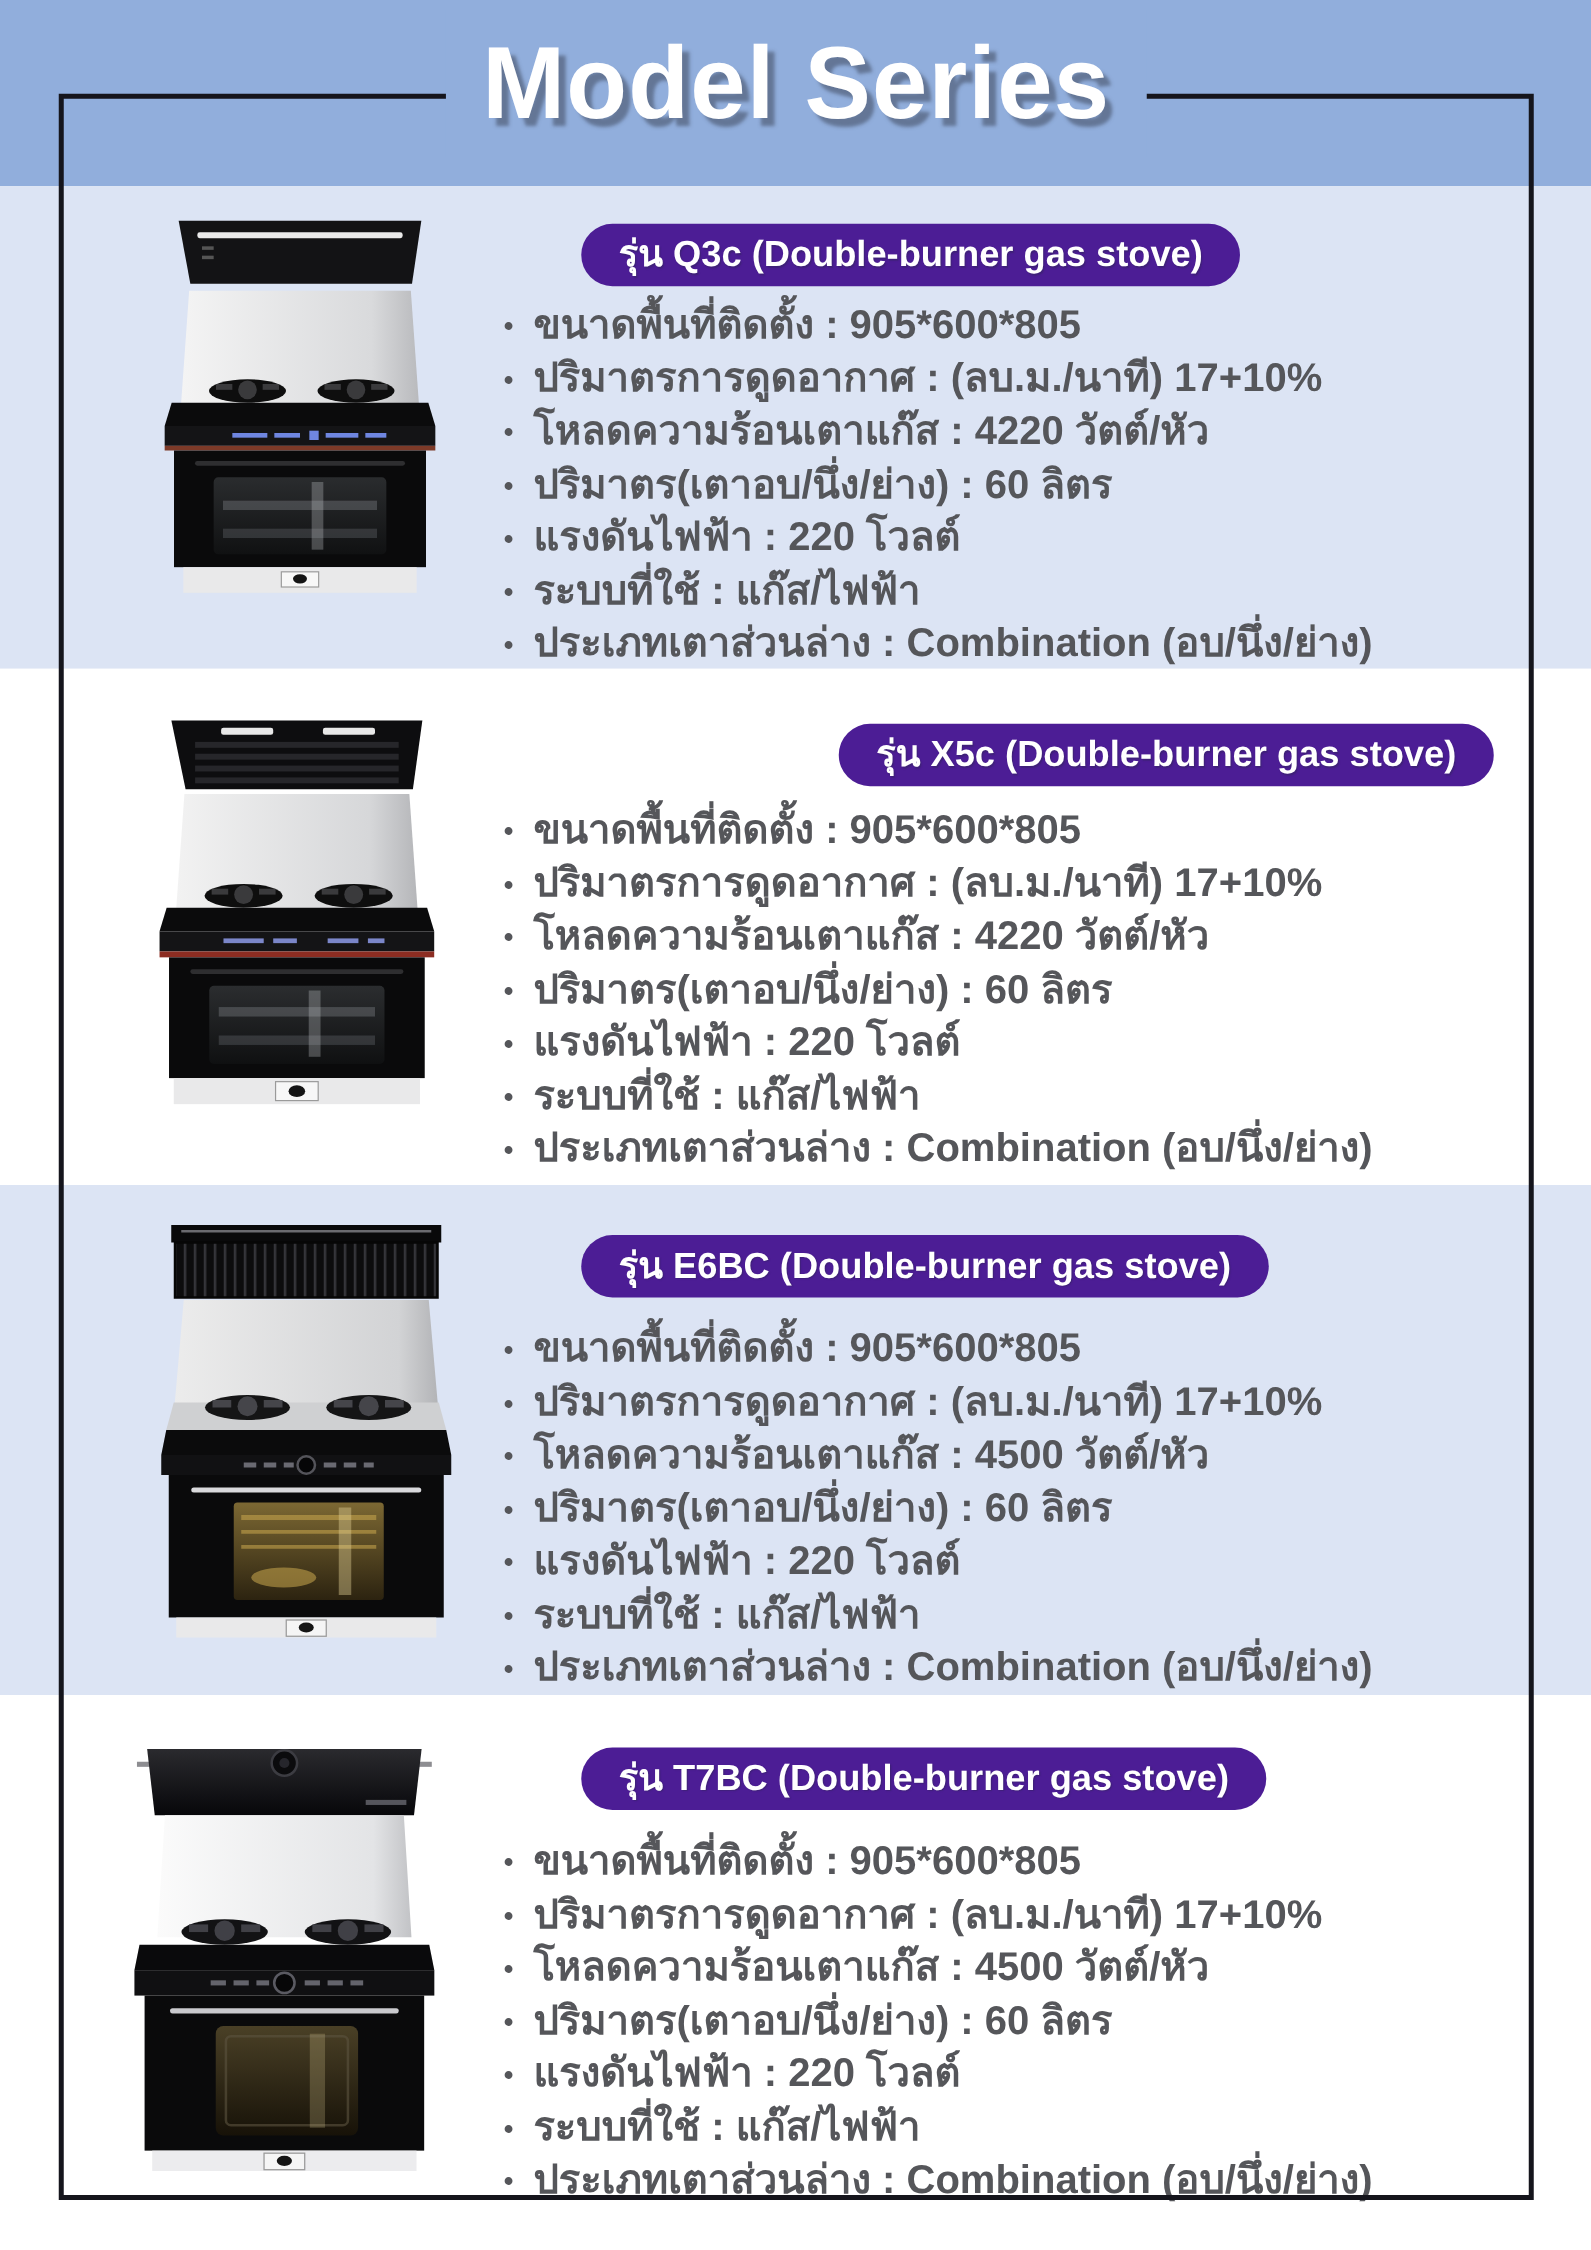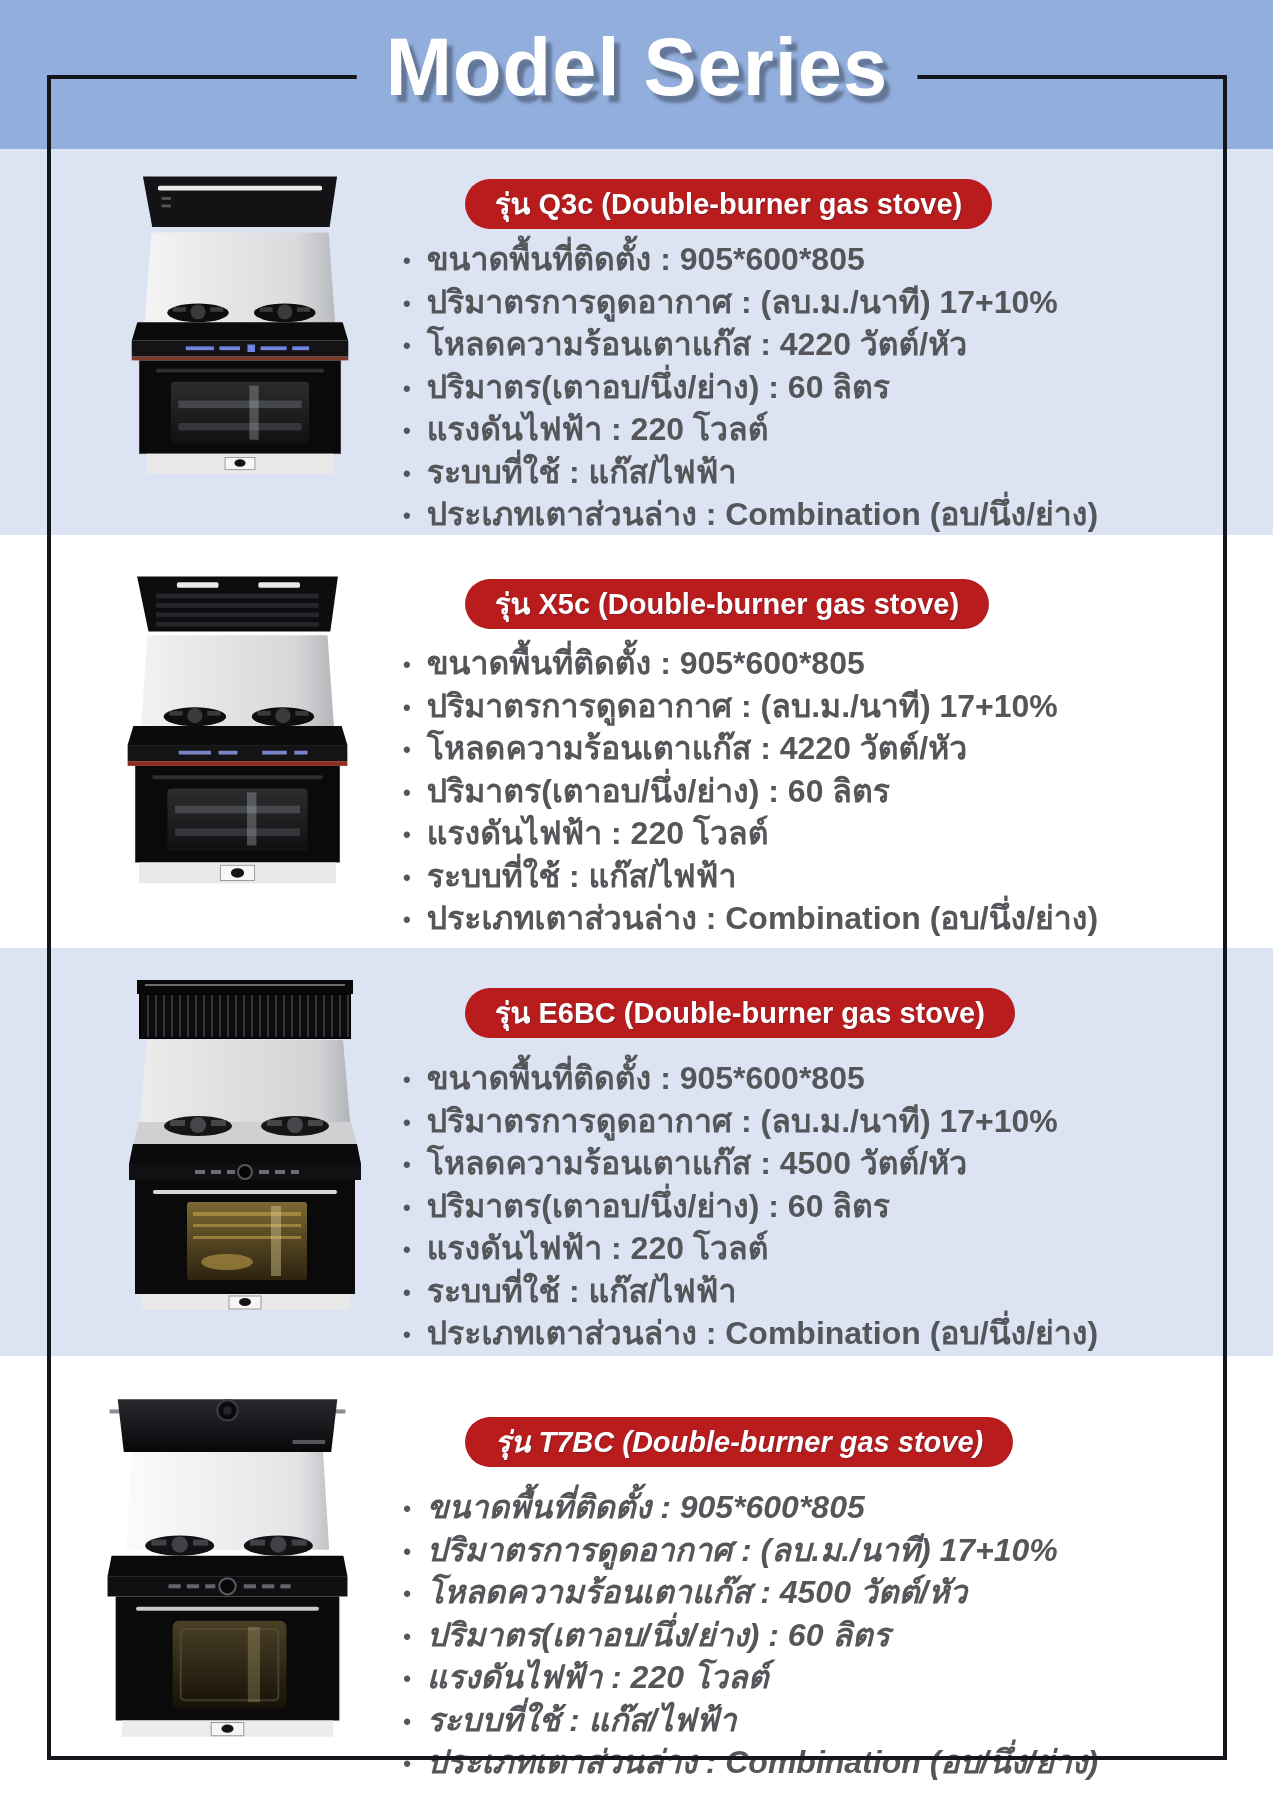--- a/index.html
+++ b/index.html
@@ -20,29 +20,29 @@
     font-size:82px;font-weight:bold;color:#ffffff;line-height:118px;
     text-shadow:6px 7px 3px rgba(92,108,138,.85);
     letter-spacing:1px;
   }
   
   .sections{position:absolute;left:0;top:149px;width:1273px;}
   .section{position:relative;width:1273px;}
   .bg-blue{background:#dce4f4;}
   .bg-white{background:#ffffff;}
   .sec-1{height:386px;}
-  .sec-2{height:400px;}
+  .sec-2{height:400px;text-align:right;}
   .sec-3{height:408px;margin-top:13px;}
   .sec-4{height:457px;}
   .product{position:absolute;}
   .product svg{width:100%;height:100%;display:block;}
   .content{position:absolute;left:395px;width:800px;}
   .pill{
     display:inline-block;margin-left:70px;
-    background:#b91c1c;color:#ffffff;
+    background:#4c1d95;color:#ffffff;
     font-size:29px;font-weight:bold;line-height:50px;
     padding:0 30px;border-radius:27px;white-space:nowrap;
     text-shadow:1px 1px 1px rgba(40,40,70,.35);
   }
   .spec-list{list-style:none;margin:0;padding:0;}
   .spec-list li{
     display:flex;align-items:baseline;
     font-size:32px;font-weight:bold;color:#55565a;
     line-height:28px;margin-bottom:10.5px;white-space:nowrap;
   }
@@ -327,21 +327,21 @@
         <rect x="40" y="198" width="220" height="122" fill="#0a0a0b"></rect>
         <rect x="60" y="208" width="180" height="4" rx="2" fill="#c9c9cd"></rect>
         <rect x="96" y="222" width="112" height="86" rx="6" fill="url(#t-win)"></rect>
         <rect x="104" y="230" width="96" height="70" rx="4" fill="none" stroke="#5c5340" stroke-width="2" opacity=".6"></rect>
         <rect x="170" y="228" width="12" height="74" fill="#d8c98e" opacity=".25"></rect>
         <rect x="46" y="320" width="208" height="16" fill="#ececee"></rect>
         <rect x="134" y="322" width="32" height="13" fill="#f5f5f5" stroke="#9a9a9a"></rect>
         <ellipse cx="150" cy="328" rx="6" ry="4" fill="#141414"></ellipse>
       </svg>
     </div>
-    <div class="content" style="top:61px;font-style:italic;">
+    <div class="content" style="top:42px;">
       <div class="pill">รุ่น T7BC (Double-burner gas stove)</div>
       <ul class="spec-list mt-s4">
         <li>ขนาดพื้นที่ติดตั้ง : 905*600*805</li>
         <li>ปริมาตรการดูดอากาศ : (ลบ.ม./นาที) 17+10%</li>
         <li>โหลดความร้อนเตาแก๊ส : 4500 วัตต์/หัว</li>
         <li>ปริมาตร(เตาอบ/นึ่ง/ย่าง) : 60 ลิตร</li>
         <li>แรงดันไฟฟ้า : 220 โวลต์</li>
         <li>ระบบที่ใช้ : แก๊ส/ไฟฟ้า</li>
         <li>ประเภทเตาส่วนล่าง : Combination (อบ/นึ่ง/ย่าง)</li>
       </ul>

